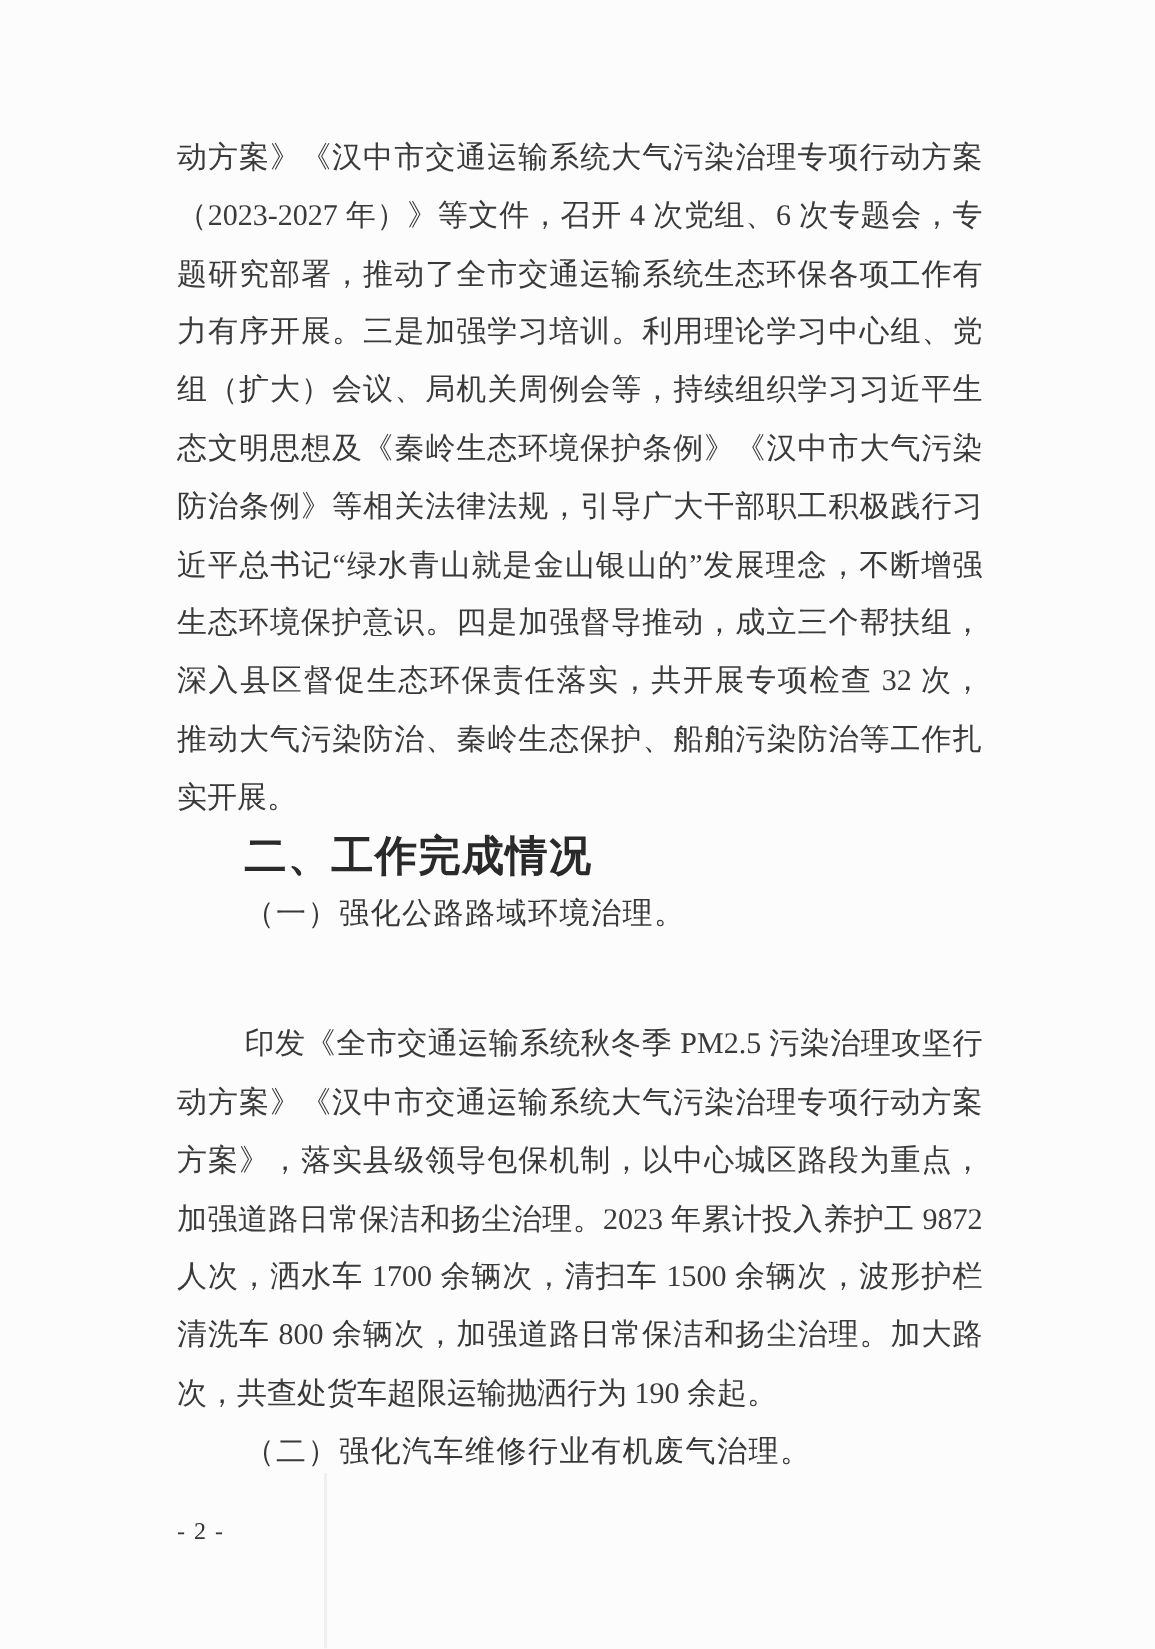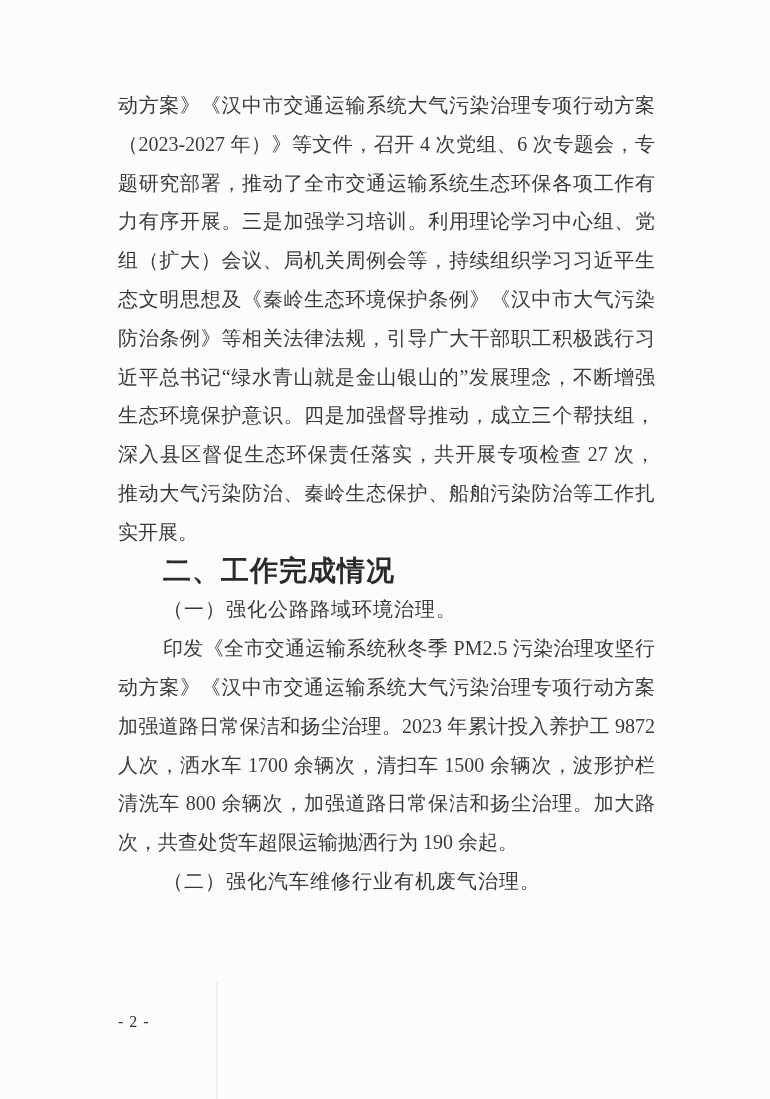--- a/index.html
+++ b/index.html
@@ -51,20 +51,21 @@
   .line.sub {
     padding-left: 45px;
     text-align: center;
     text-align-last: left;
     letter-spacing: 1px;
     color: #383838;
   }
   
   .line.indent {
     text-indent: 45px;
+    margin-top: 48px;
   }
   .page-number {
     position: absolute;
     left: 118px;
     top: 1012px;
     font-size: 16px;
     line-height: 20px;
     color: #333333;
     font-family: "Liberation Serif", "DejaVu Serif", serif;
     letter-spacing: 1px;
@@ -85,27 +86,28 @@
   <div class="content">
     <div class="line">动方案》《汉中市交通运输系统大气污染治理专项行动方案</div>
     <div class="line">（2023-2027 年）》等文件，召开 4 次党组、6 次专题会，专</div>
     <div class="line">题研究部署，推动了全市交通运输系统生态环保各项工作有</div>
     <div class="line">力有序开展。三是加强学习培训。利用理论学习中心组、党</div>
     <div class="line">组（扩大）会议、局机关周例会等，持续组织学习习近平生</div>
     <div class="line">态文明思想及《秦岭生态环境保护条例》《汉中市大气污染</div>
     <div class="line">防治条例》等相关法律法规，引导广大干部职工积极践行习</div>
     <div class="line">近平总书记“绿水青山就是金山银山的”发展理念，不断增强</div>
     <div class="line">生态环境保护意识。四是加强督导推动，成立三个帮扶组，</div>
-    <div class="line">深入县区督促生态环保责任落实，共开展专项检查 27 次，</div>
+    <div class="line">深入县区督促生态环保责任落实，共开展专项检查 32 次，</div>
     <div class="line">推动大气污染防治、秦岭生态保护、船舶污染防治等工作扎</div>
     <div class="line end">实开展。</div>
     <div class="line h1">二、工作完成情况</div>
     <div class="line sub">（一）强化公路路域环境治理。</div>
     <div class="line indent">印发《全市交通运输系统秋冬季 PM2.5 污染治理攻坚行</div>
     <div class="line">动方案》《汉中市交通运输系统大气污染治理专项行动方案</div>
+    <div class="line">方案》，落实县级领导包保机制，以中心城区路段为重点，</div>
     <div class="line">加强道路日常保洁和扬尘治理。2023 年累计投入养护工 9872</div>
     <div class="line">人次，洒水车 1700 余辆次，清扫车 1500 余辆次，波形护栏</div>
     <div class="line">清洗车 800 余辆次，加强道路日常保洁和扬尘治理。加大路</div>
     <div class="line end">次，共查处货车超限运输抛洒行为 190 余起。</div>
     <div class="line sub">（二）强化汽车维修行业有机废气治理。</div>
   </div>
 
   <div class="page-number">- 2 -</div>
   <div class="scan-line"></div>
 </div>

